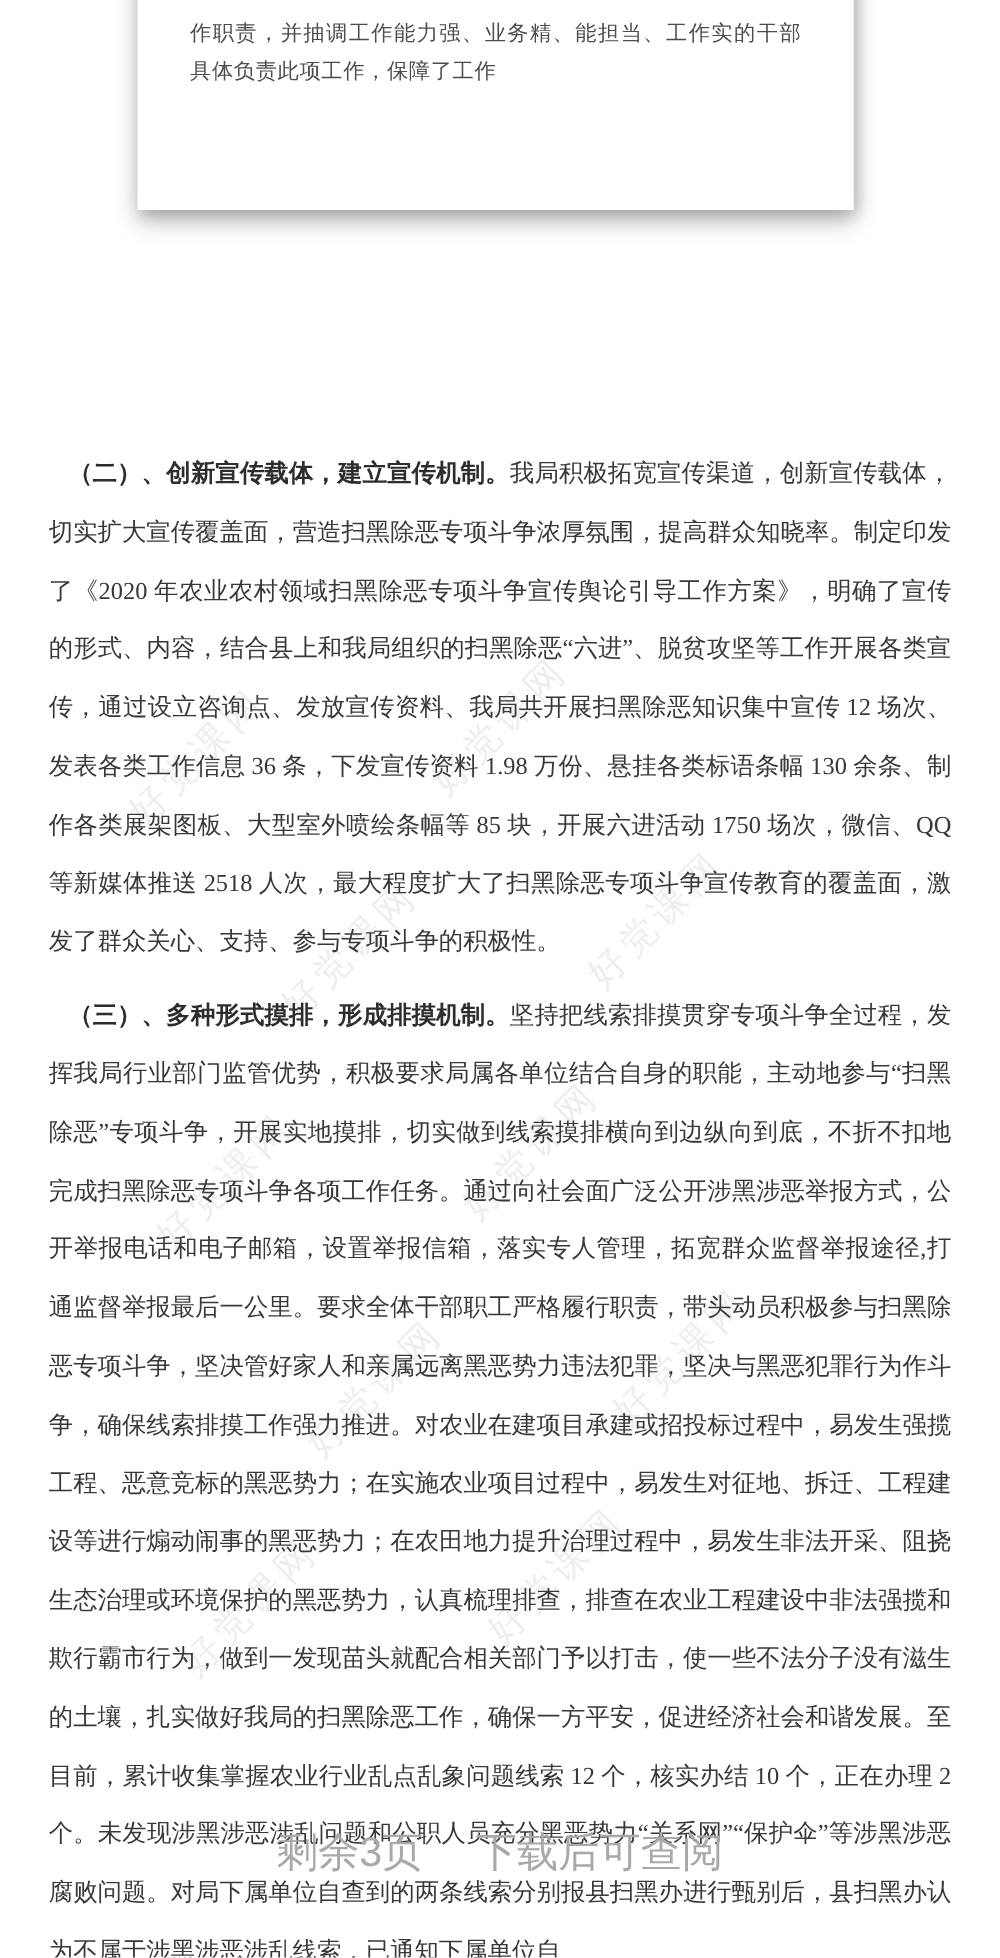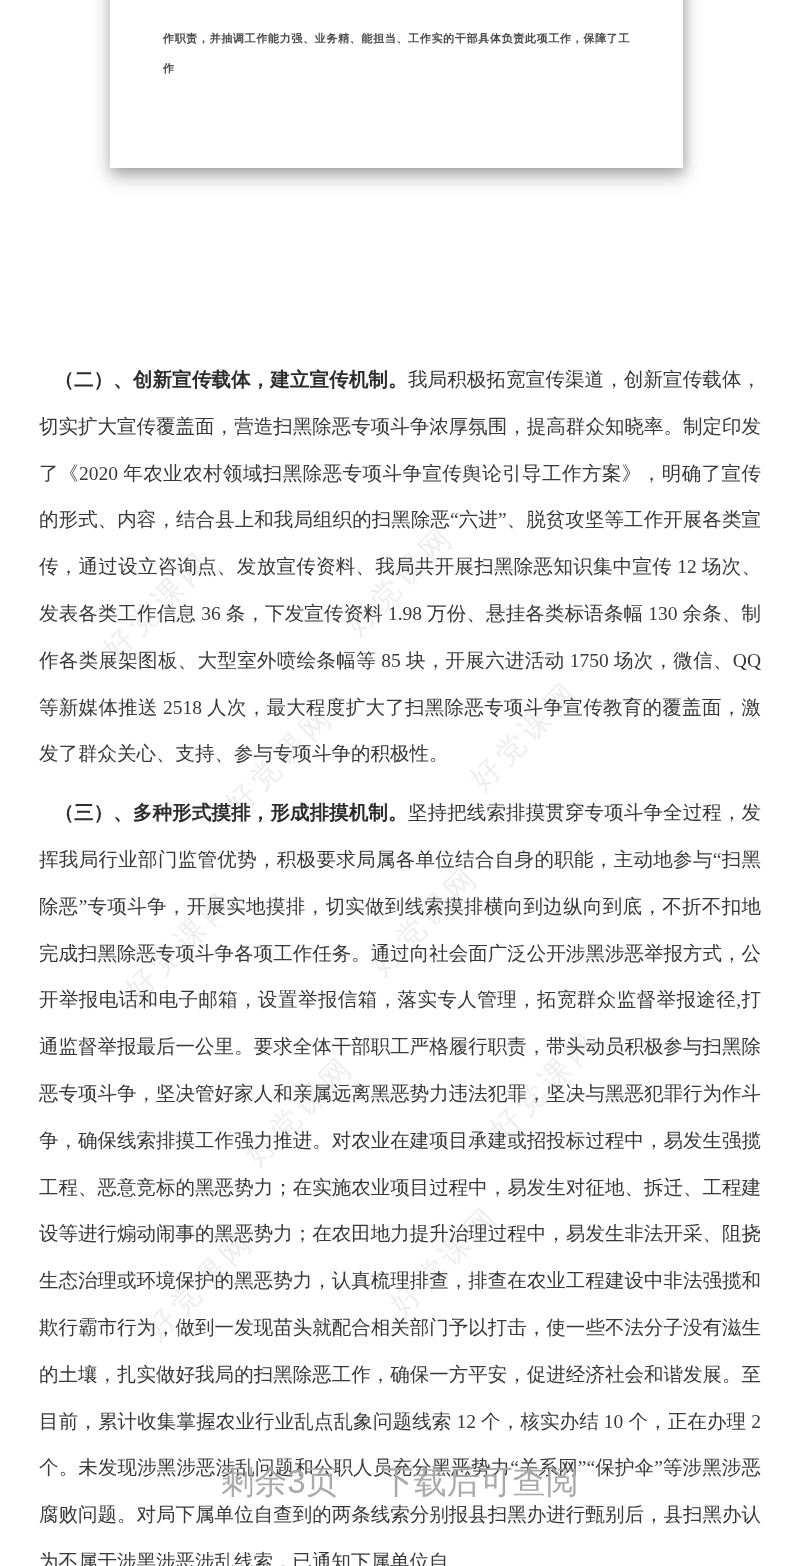--- a/index.html
+++ b/index.html
@@ -15,27 +15,26 @@
   
   .prev-page-card {
     position: absolute;
     left: 110px; top: -62px;
     width: 573px; height: 230px;
     background: #ffffff;
     box-shadow: 0 8px 18px rgba(0,0,0,0.30), 3px 4px 10px rgba(0,0,0,0.12);
     padding: 70px 38px 0 38px;
   }
   .card-line {
-    margin: 15px;
-    font-size: 11px;
+    margin: 4px;
+    font-size: 17px;
     line-height: 30px;
     color: #4d4d4d;
     letter-spacing: 0.5px;
     text-align: justify;
-    font-weight: bold;
   }
 
   
   .watermark-layer { position: absolute; inset: 0; pointer-events: none; z-index: 1; }
   .wm {
     position: absolute;
     transform: rotate(-45deg);
     font-size: 30px;
     letter-spacing: 5px;
     color: rgba(168,168,168,0.20);

